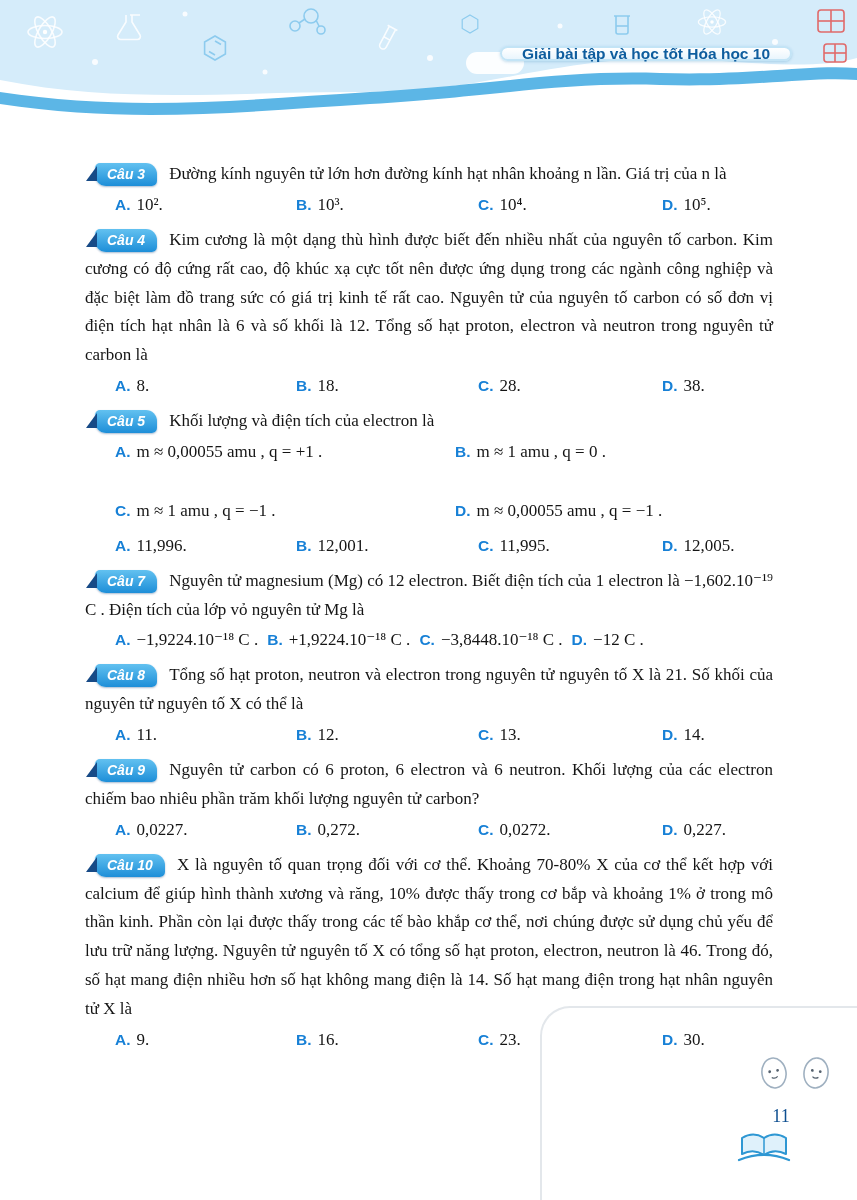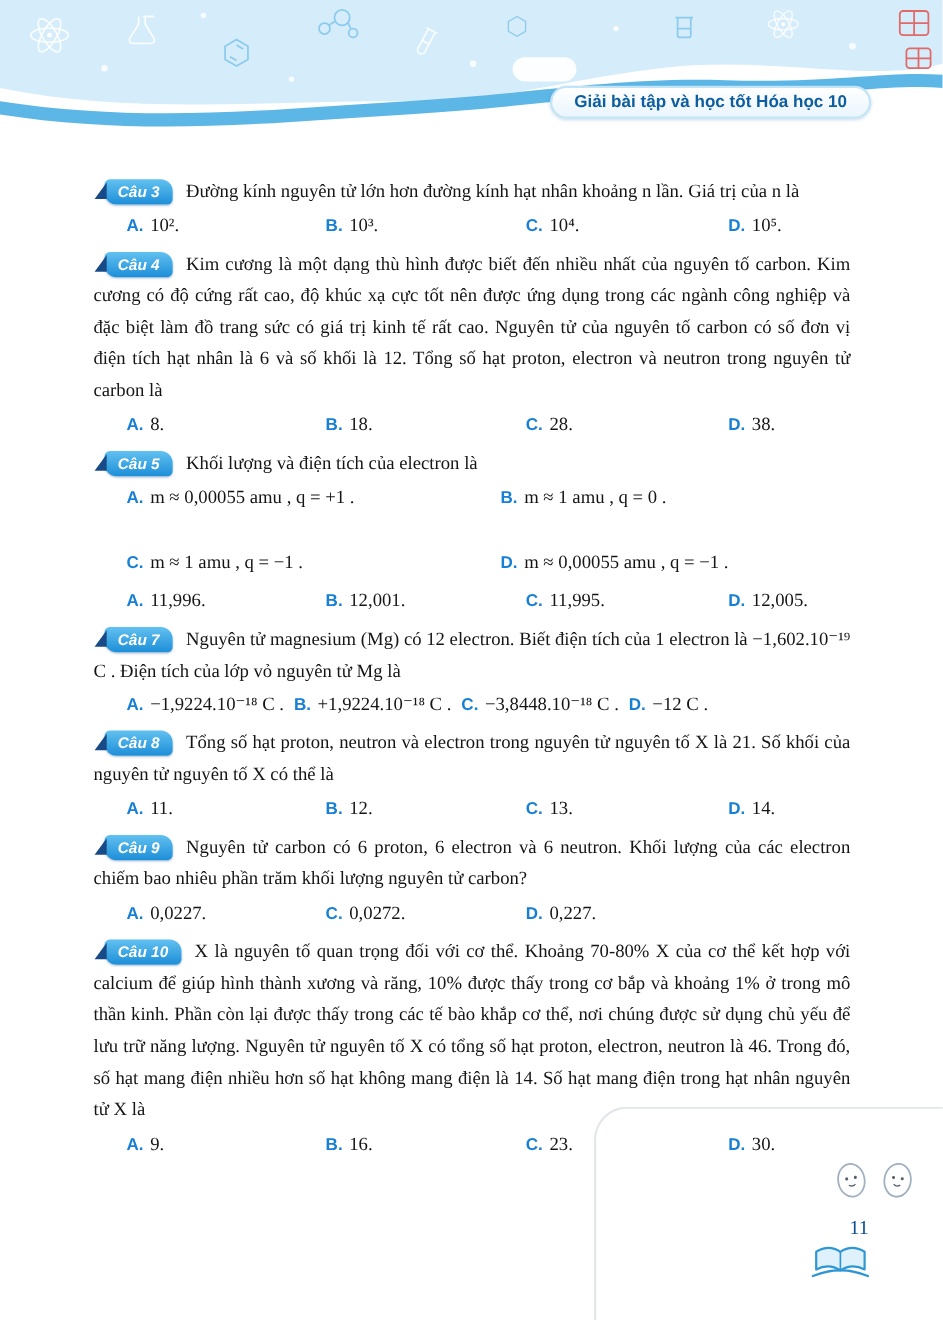--- a/index.html
+++ b/index.html
@@ -4,25 +4,25 @@
 <title>Hóa học 10 — trang 11</title>
 <style>
   * { margin:0; padding:0; box-sizing:border-box; }
   body { width:857px; background:#ffffff; font-family:"Liberation Serif","DejaVu Serif",serif; }
   .page { position:relative; width:857px; height:1200px; background:#ffffff; overflow:hidden; }
 
   
   .header-art { position:absolute; top:0; left:0; display:block; }
   .badge-tail { position:absolute; left:466px; top:52px; width:58px; height:22px;
       background:rgba(255,255,255,.92); border-radius:12px; }
-  .header-badge { position:absolute; left:500px; top:46px; width:292px; height:30px; border-radius:16px;
+  .header-badge { position:absolute; left:500px; top:46px; width:292px; height:15px; border-radius:16px;
       background:linear-gradient(180deg,#ffffff,#e9f5fd); border:2px solid #c3e4f6;
       display:flex; align-items:center; justify-content:center;
       font-family:"Liberation Sans","DejaVu Sans",sans-serif; font-weight:bold; font-size:15.5px; color:#0e5d9e;
-      box-shadow:0 1px 3px rgba(60,140,190,.3);margin-top:32px; }
+      box-shadow:0 1px 3px rgba(60,140,190,.3); }
 
   
   .content { position:absolute; left:85px; top:136px; width:688px; color:#151515;margin-top:24px; }
   .q { margin-bottom:6px; }
   .qtext { font-size:17px; line-height:1.7; text-align:justify; }
   .qbadge { position:relative; z-index:0; display:inline-block; margin:0 12px 0 10px;
       background:linear-gradient(180deg,#62c1f0,#1d8ed8); color:#fff;
       font-family:"Liberation Sans","DejaVu Sans",sans-serif; font-style:italic; font-weight:bold; font-size:14px;
       line-height:20px; padding:1px 12px 2px 12px; border-radius:5px 11px 5px 11px;
       box-shadow:0 1px 2px rgba(0,60,120,.35); }
@@ -169,20 +169,21 @@
           <span class="opt"><span class="letter">A.</span><span>11.</span></span>
           <span class="opt"><span class="letter">B.</span><span>12.</span></span>
           <span class="opt"><span class="letter">C.</span><span>13.</span></span>
           <span class="opt"><span class="letter">D.</span><span>14.</span></span>
         </div>
       </div>
       <div class="q">
         <p class="qtext"><span class="qbadge">Câu 9</span><span>Nguyên tử carbon có 6 proton, 6 electron và 6 neutron. Khối lượng của các electron chiếm bao nhiêu phần trăm khối lượng nguyên tử carbon?</span></p>
         <div class="opts row4">
           <span class="opt"><span class="letter">A.</span><span>0,0227.</span></span>
+          <span class="opt"><span class="letter">B.</span><span>0,272.</span></span>
           <span class="opt"><span class="letter">C.</span><span>0,0272.</span></span>
           <span class="opt"><span class="letter">D.</span><span>0,227.</span></span>
         </div>
       </div>
       <div class="q">
         <p class="qtext"><span class="qbadge">Câu 10</span><span>X là nguyên tố quan trọng đối với cơ thể. Khoảng 70-80% X của cơ thể kết hợp với calcium để giúp hình thành xương và răng, 10% được thấy trong cơ bắp và khoảng 1% ở trong mô thần kinh. Phần còn lại được thấy trong các tế bào khắp cơ thể, nơi chúng được sử dụng chủ yếu để lưu trữ năng lượng. Nguyên tử nguyên tố X có tổng số hạt proton, electron, neutron là 46. Trong đó, số hạt mang điện nhiều hơn số hạt không mang điện là 14. Số hạt mang điện trong hạt nhân nguyên tử X là</span></p>
         <div class="opts row4">
           <span class="opt"><span class="letter">A.</span><span>9.</span></span>
           <span class="opt"><span class="letter">B.</span><span>16.</span></span>
           <span class="opt"><span class="letter">C.</span><span>23.</span></span>

